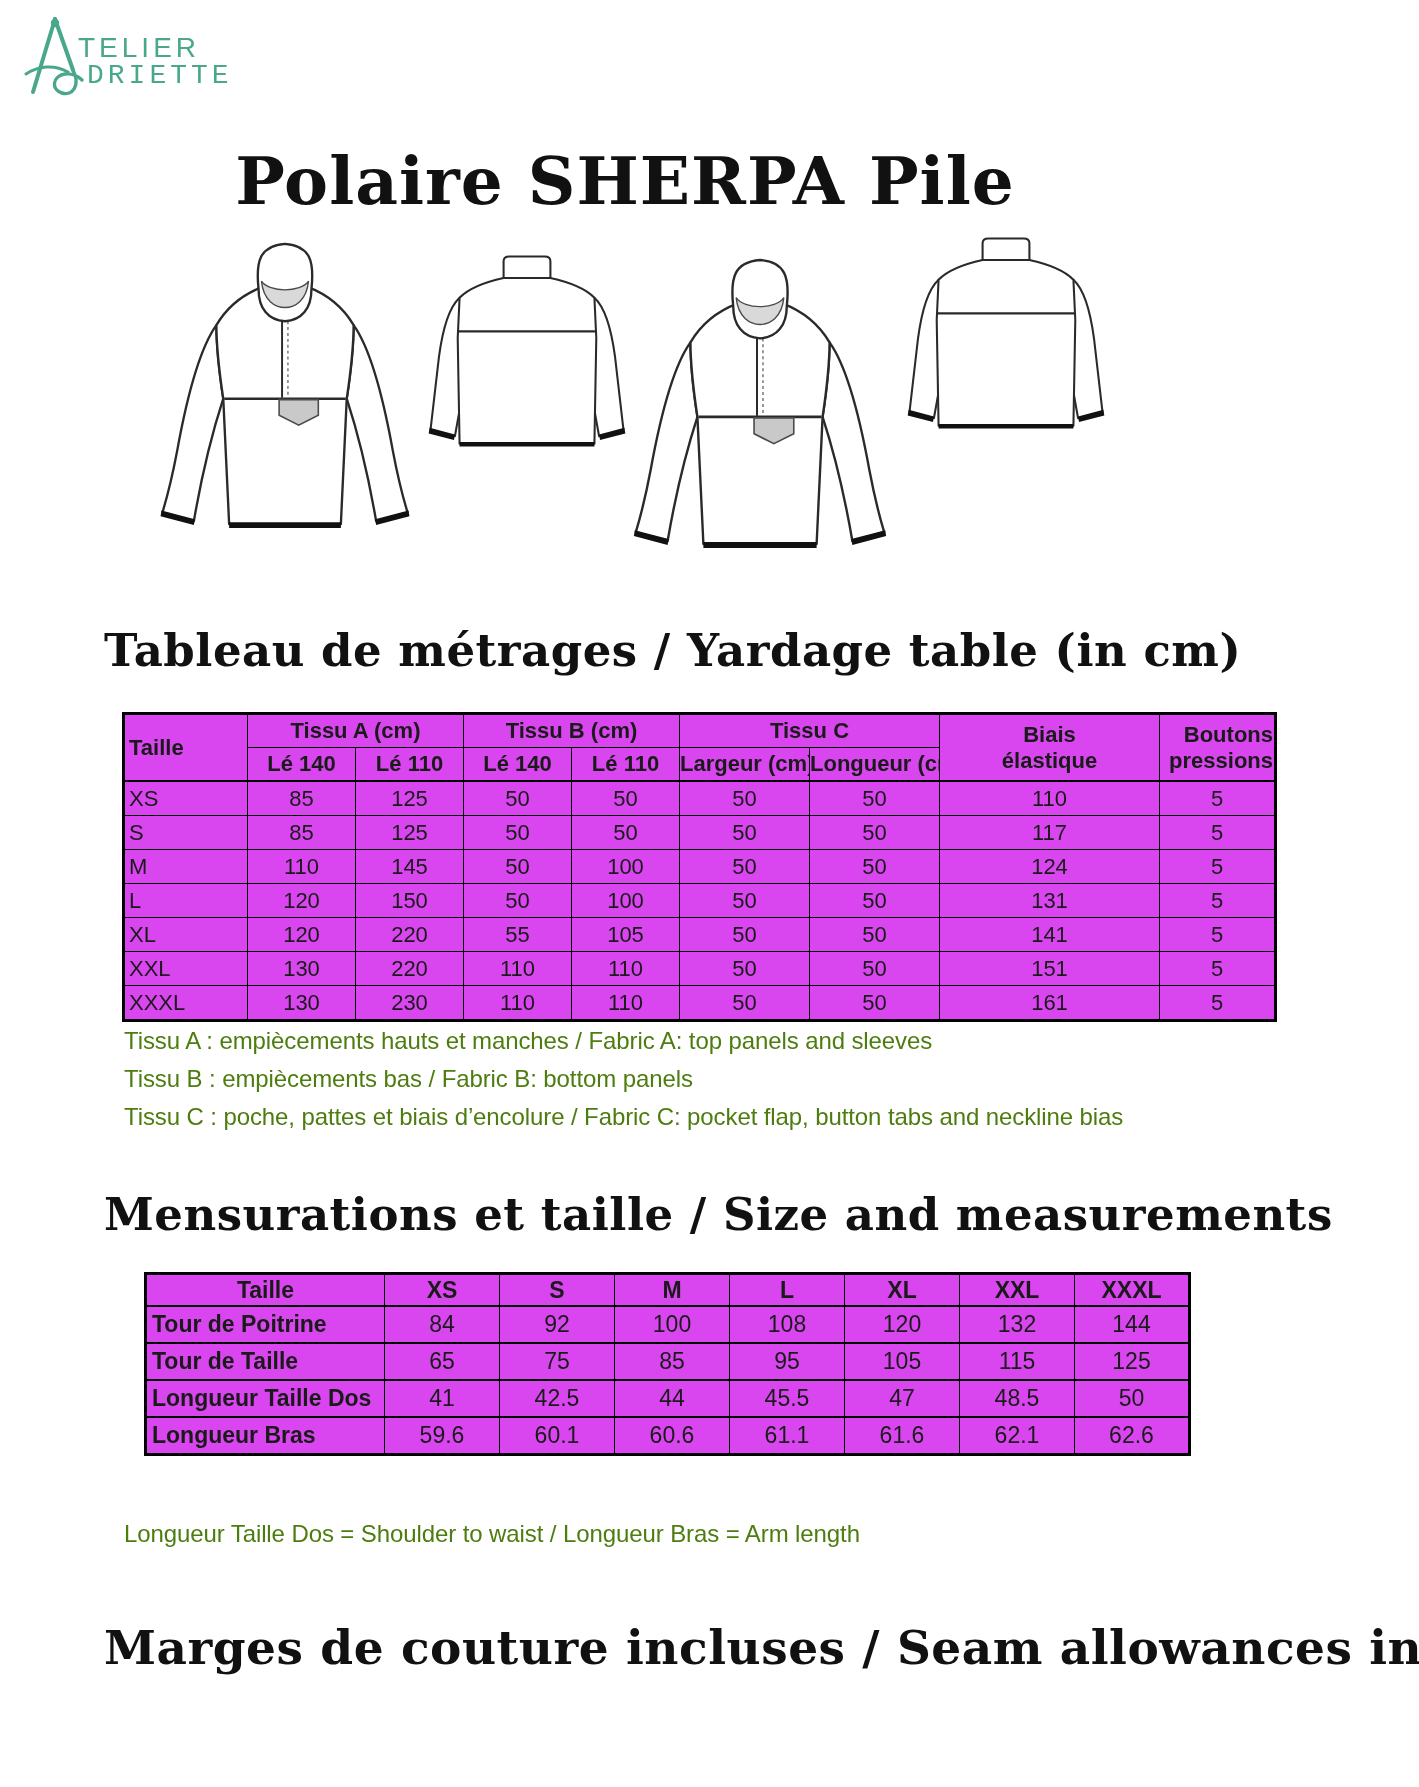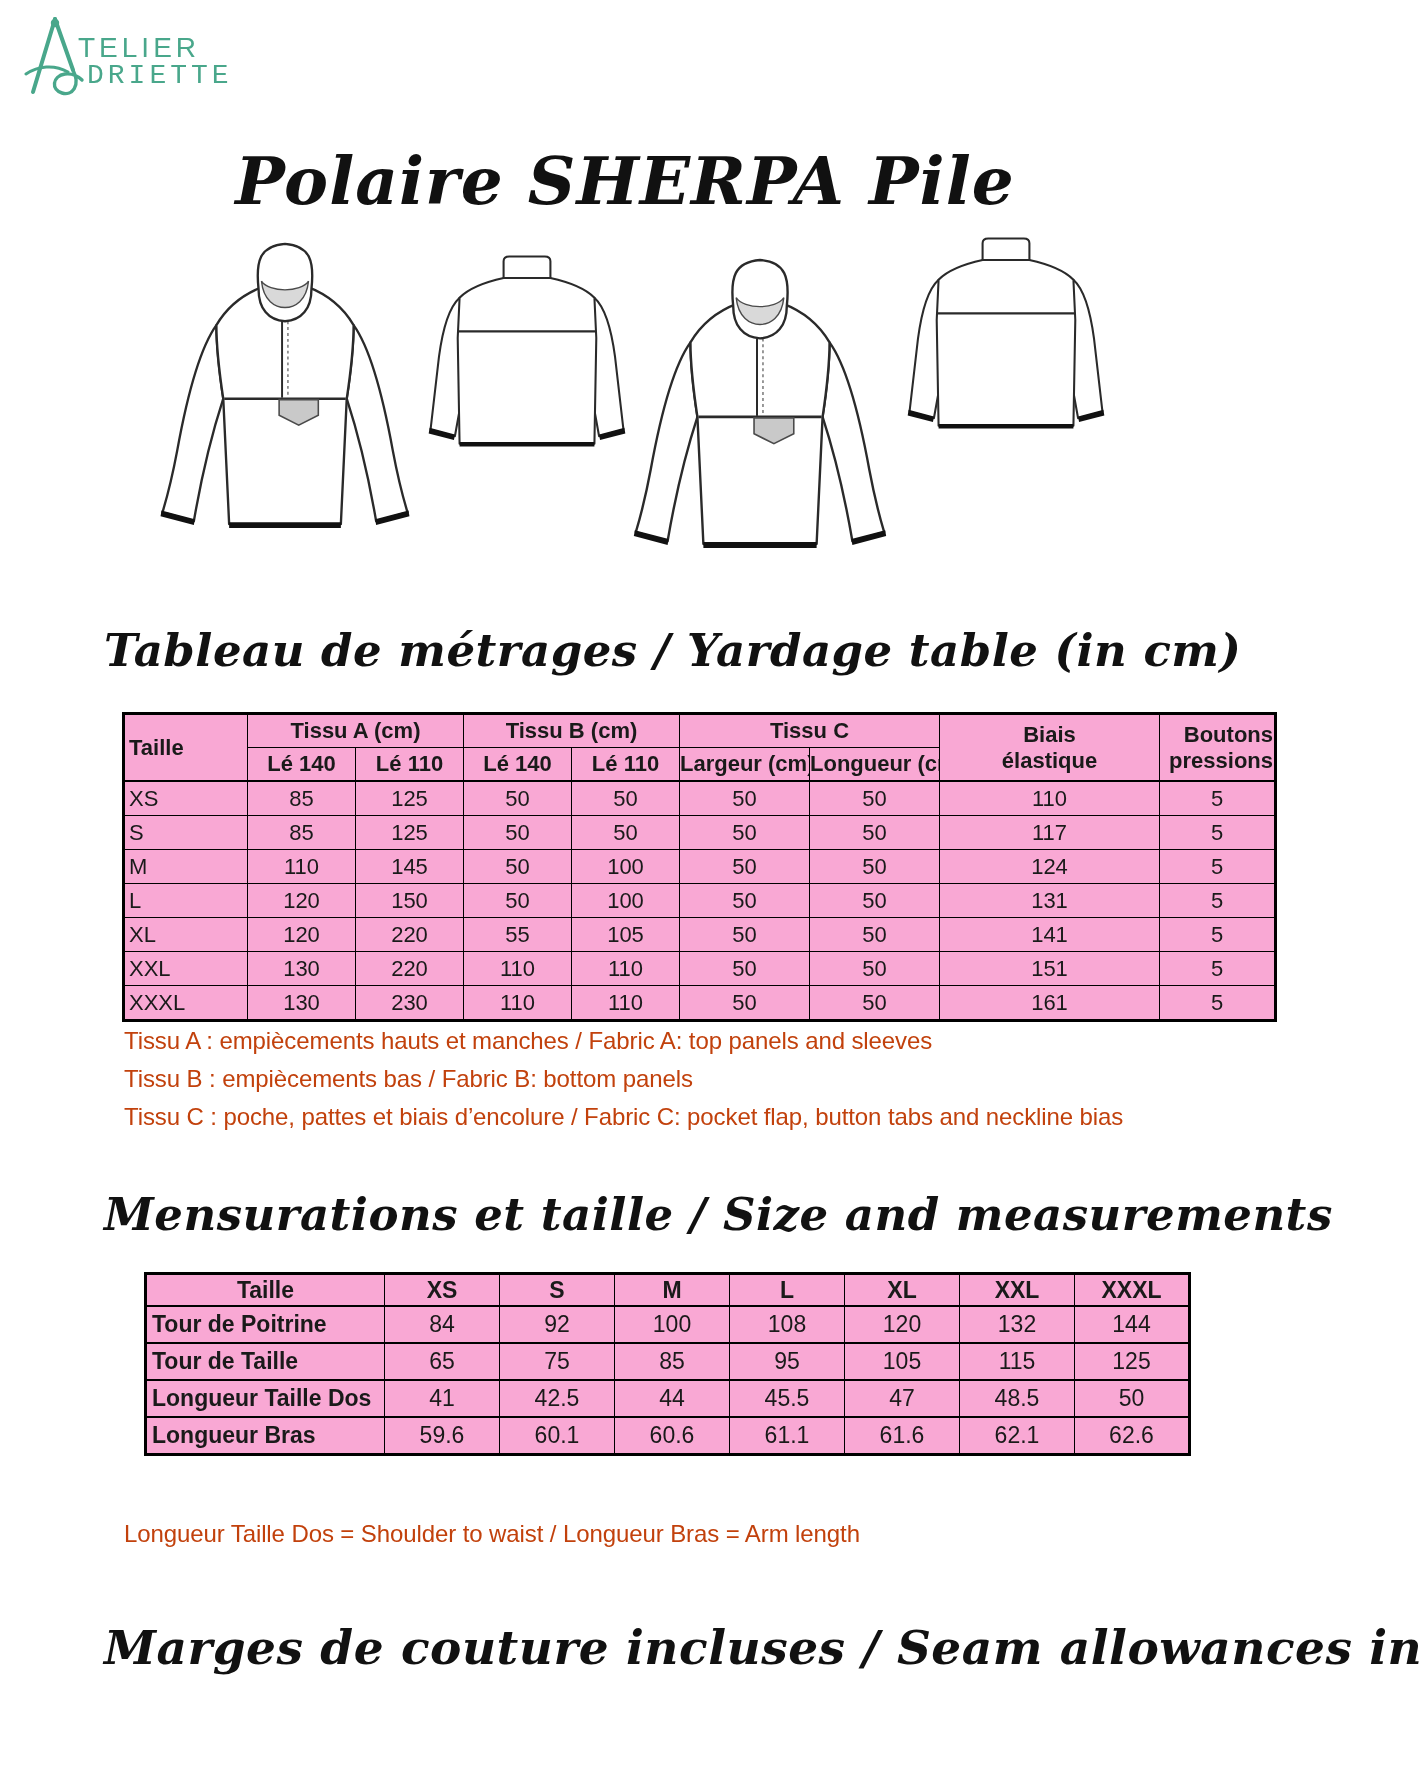--- a/index.html
+++ b/index.html
@@ -8,49 +8,49 @@
     font-family:"Liberation Sans",sans-serif;color:#1a1a1a;overflow:hidden;
   }
   
   .logo{position:absolute;left:18px;top:10px;width:230px;height:95px;}
   .logo-needle{position:absolute;left:6px;top:4px;}
   .logo-line{position:absolute;font-size:28px;letter-spacing:4px;color:#49a78b;
     font-family:"Liberation Sans",sans-serif;font-weight:400;}
   .logo-line.l1{left:60px;top:22px;}
   .logo-line.l2{left:69px;top:50px;font-family:Liberation Mono, monospace;}
   
-  .script{font-family:"DejaVu Serif",serif;font-style:italic;font-weight:bold;color:#111;}
+  .script{font-family:"DejaVu Serif",serif;font-weight:bold;color:#111;}
   .page-title{position:absolute;left:0;top:142px;width:1250px;text-align:center;
     font-size:66px;letter-spacing:1px;}
   .sec-heading{position:absolute;left:104px;font-size:45px;letter-spacing:0.5px;white-space:nowrap;}
   #heading-yardage{top:624px;}
   #heading-measurements{top:1188px;}
   #footer-heading{top:1620px;font-size:47px;}
   
   .flat{position:absolute;}
   
-  table{border-collapse:collapse;table-layout:fixed;background:#f9a8d4;}
+  table{border-collapse:collapse;table-layout:fixed;background:#d946ef;}
   th,td{border:1.6px solid #000;padding:0;text-align:center;vertical-align:middle;
     overflow:hidden;white-space:nowrap;}
   #yardage-table{position:absolute;left:122px;top:712px;width:1152px;
     font-size:22px;border:3px solid #000;}
   #yardage-table thead th{font-weight:bold;height:32px;}
   #yardage-table thead{border-bottom:2.6px solid #000;}
   #yardage-table tbody td{height:33px;font-weight:400;}
   .wrap2{white-space:normal;line-height:26px;margin:0 auto;}
   .w-biais{max-width:120px;}
   .w-bout{max-width:112px;text-align:right;}
   td.row-label{font-weight:bold;text-align:left;padding-left:4px;}
   #measurements-table{position:absolute;left:144px;top:1272px;width:1044px;
     font-size:23px;border:3px solid #000;}
   #measurements-table th{font-weight:bold;height:30px;border-bottom:2.6px solid #000;}
   #measurements-table tbody td{height:35px;border-top:2.4px solid #000;border-bottom:2.4px solid #000;}
   #measurements-table td.row-label{padding-left:5px;}
   
-  .notes{position:absolute;left:124px;font-size:24px;line-height:38px;color:#c2410c;
+  .notes{position:absolute;left:124px;font-size:24px;line-height:38px;color:#4d7c0f;
     letter-spacing:-0.1px;}
   #yardage-notes{top:1022px;}
   #measurement-notes{top:1515px;}
 </style>
 </head>
 <body>
 
 <svg width="0" height="0" style="position:absolute" aria-hidden="true">
   <defs>
     <symbol id="front-flat" viewBox="0 0 300 310">

